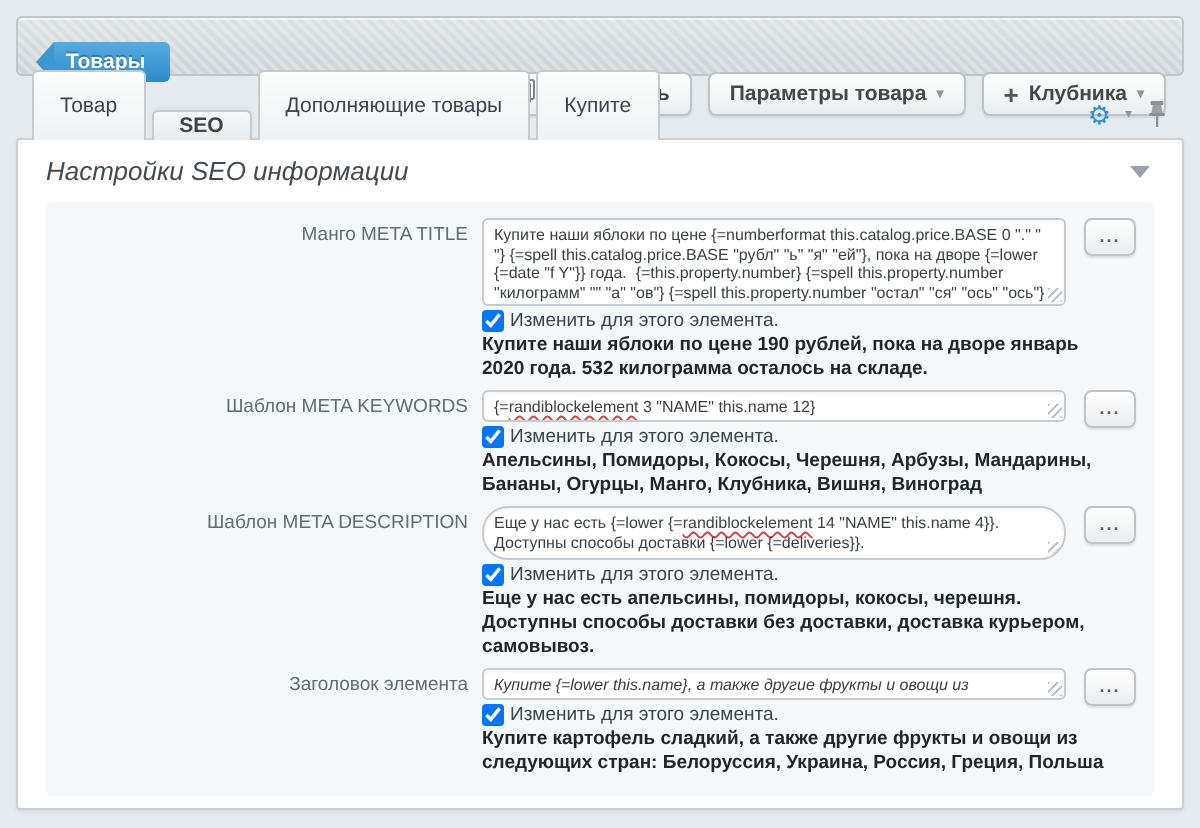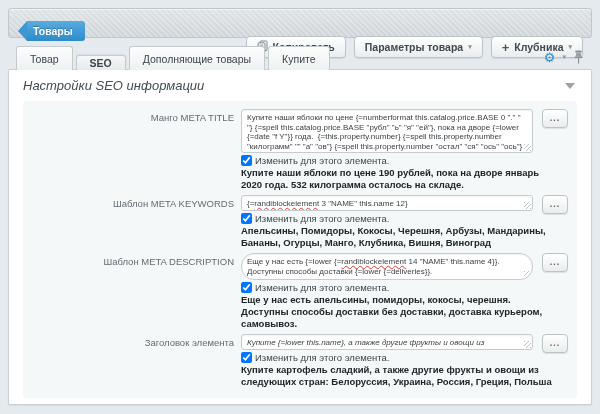--- a/index.html
+++ b/index.html
@@ -39,21 +39,21 @@
     font-size:10.5px; font-weight:bold; color:#41494f; cursor:pointer;
     box-shadow:0 1px 1px rgba(0,0,0,.08);
     margin-top:32px;
   }
   .caret { font-size:7px; color:#8d979d; }
   .plus { font-size:13px; font-weight:bold; color:#4d565c; line-height:1; }
 
   
   .tabbar { display:flex; align-items:flex-end; padding:6px 8px 0 8px; height:32px; position:relative; z-index:2; }
   .tab {
-    height:24px; display:inline-flex; align-items:center; padding:0 13px; margin-right:3px;
+    height:35px; display:inline-flex; align-items:center; padding:0 13px; margin-right:3px;
     background:linear-gradient(#fcfdfd,#eef1f2);
     border:1px solid #c3cbcf; border-bottom:none; border-radius:3px 3px 0 0;
     font-size:10.5px; color:#3c454c; cursor:pointer;
   }
   .tab.active {
     height:15px; font-weight:bold;
     background:linear-gradient(#f6f8f8,#e7ebec);
     box-shadow:0 -1px 2px rgba(0,0,0,.05);
   }
   .tab-icons { margin-left:auto; display:flex; align-items:center; gap:7px; padding-bottom:6px; }

